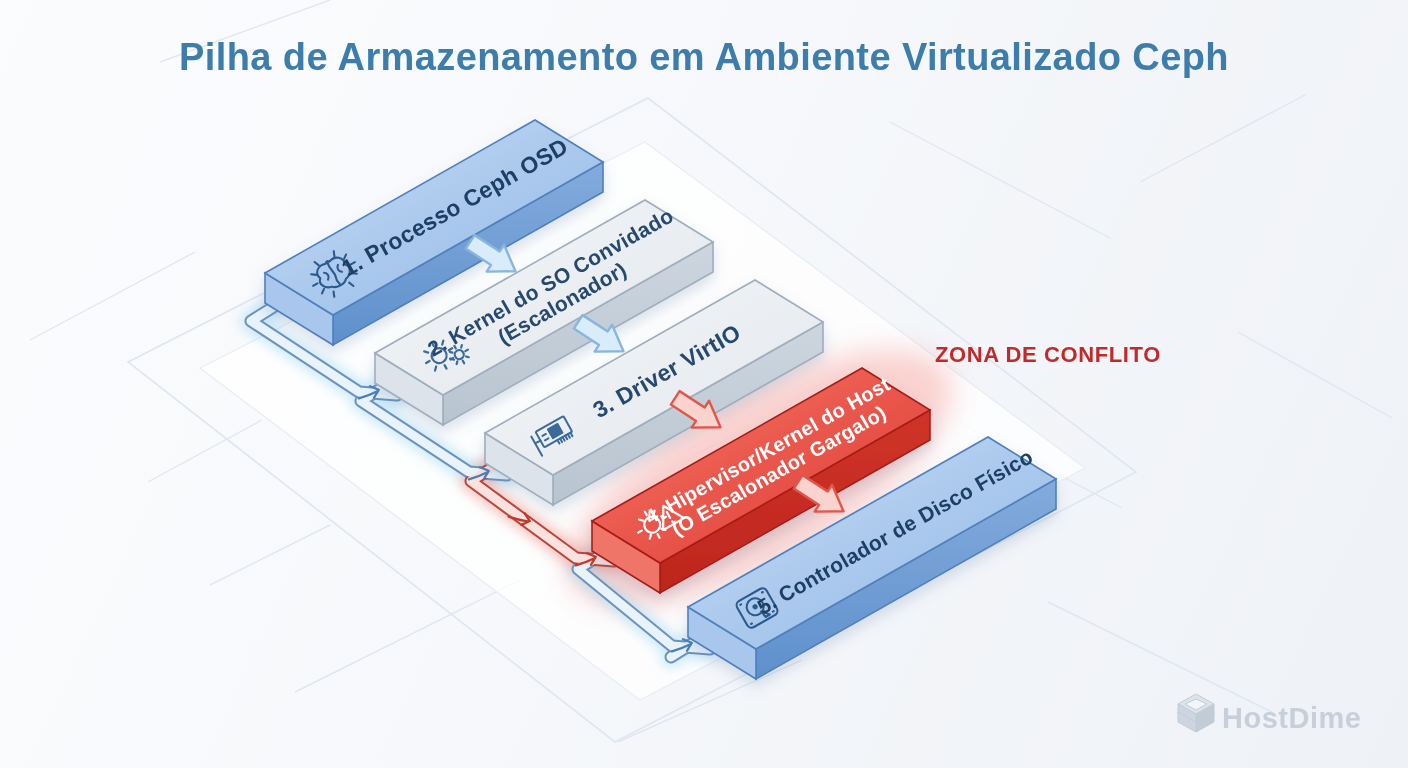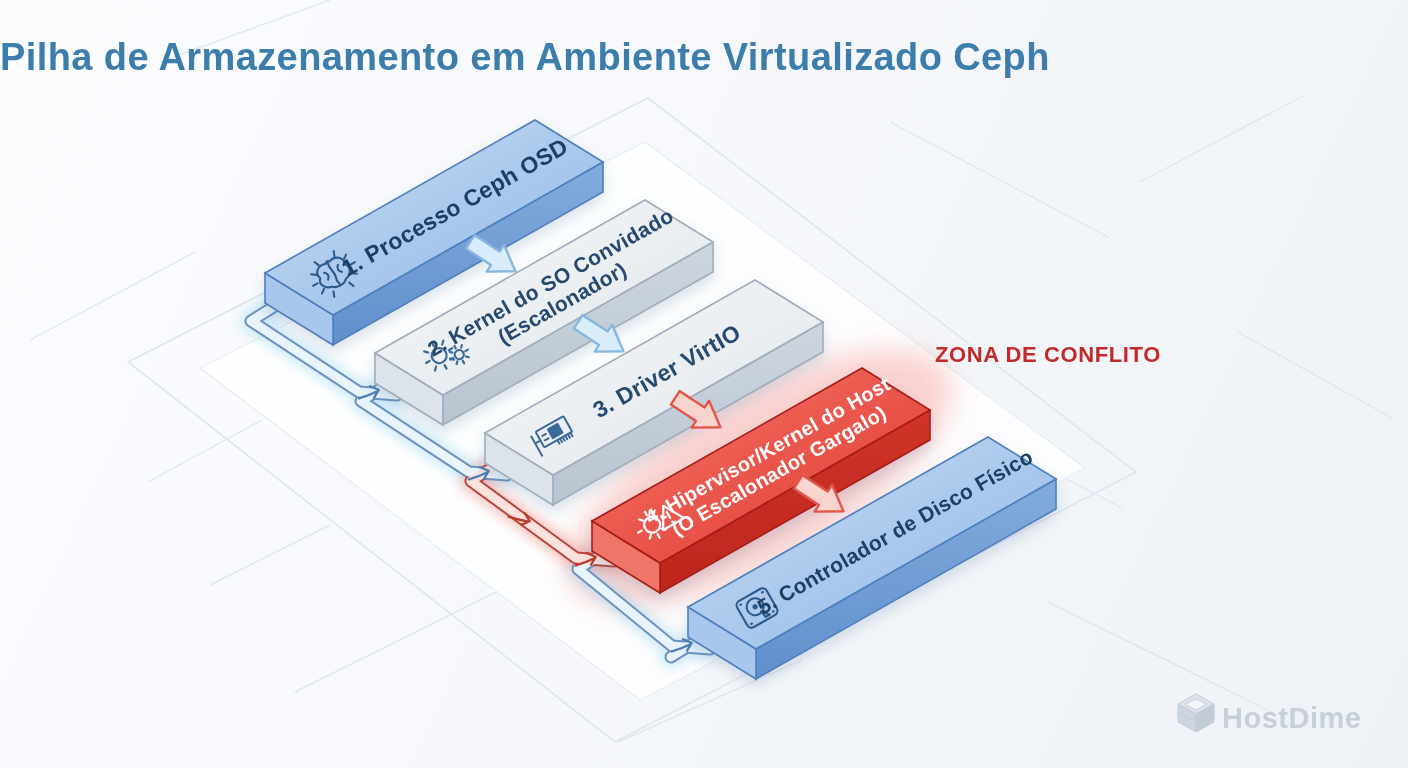--- a/index.html
+++ b/index.html
@@ -3,21 +3,21 @@
 <meta charset="utf-8">
 <style>
   html,body{margin:0;padding:0;}
   body{
     width:1408px;height:768px;overflow:hidden;position:relative;
     background:linear-gradient(115deg,#fbfcfe 0%,#f6f8fb 45%,#eef1f6 100%);
     font-family:"Liberation Sans", sans-serif;
   }
   .stage{position:absolute;left:0;top:0;width:1408px;height:768px;}
   .title{
-    position:absolute;left:0;top:36px;width:1408px;
+    position:absolute;left:0;top:36px;width:1408px;text-align:center;
     font-size:38px;font-weight:700;color:#3c7dab;letter-spacing:.4px;
   }
   svg text{font-family:"Liberation Sans", sans-serif;}
   .boxlabel{font-weight:700;letter-spacing:.3px;}
 </style>
 </head>
 <body>
 
 <div class="stage">
 

